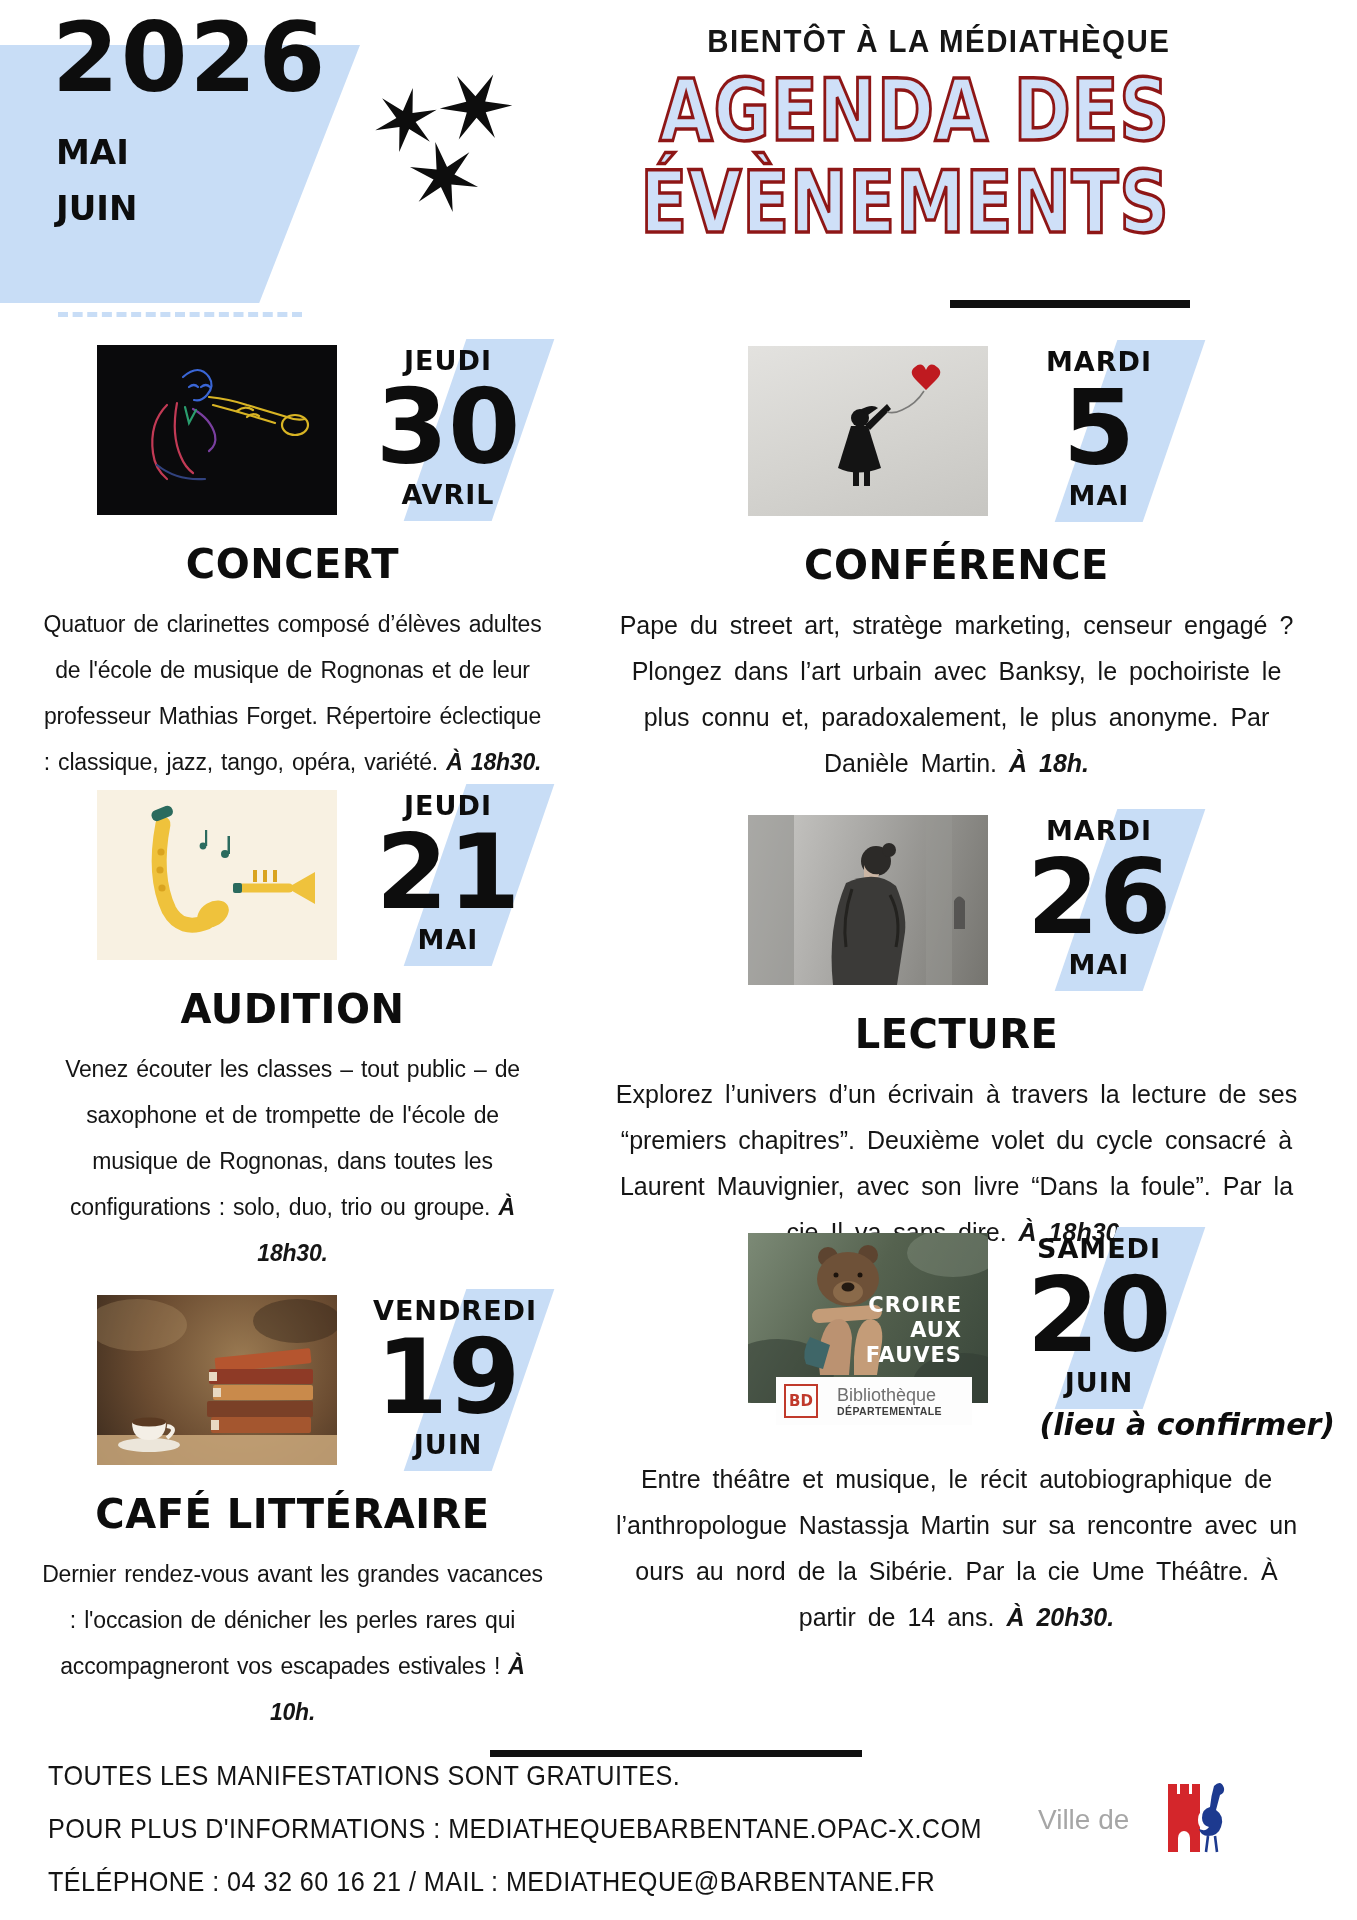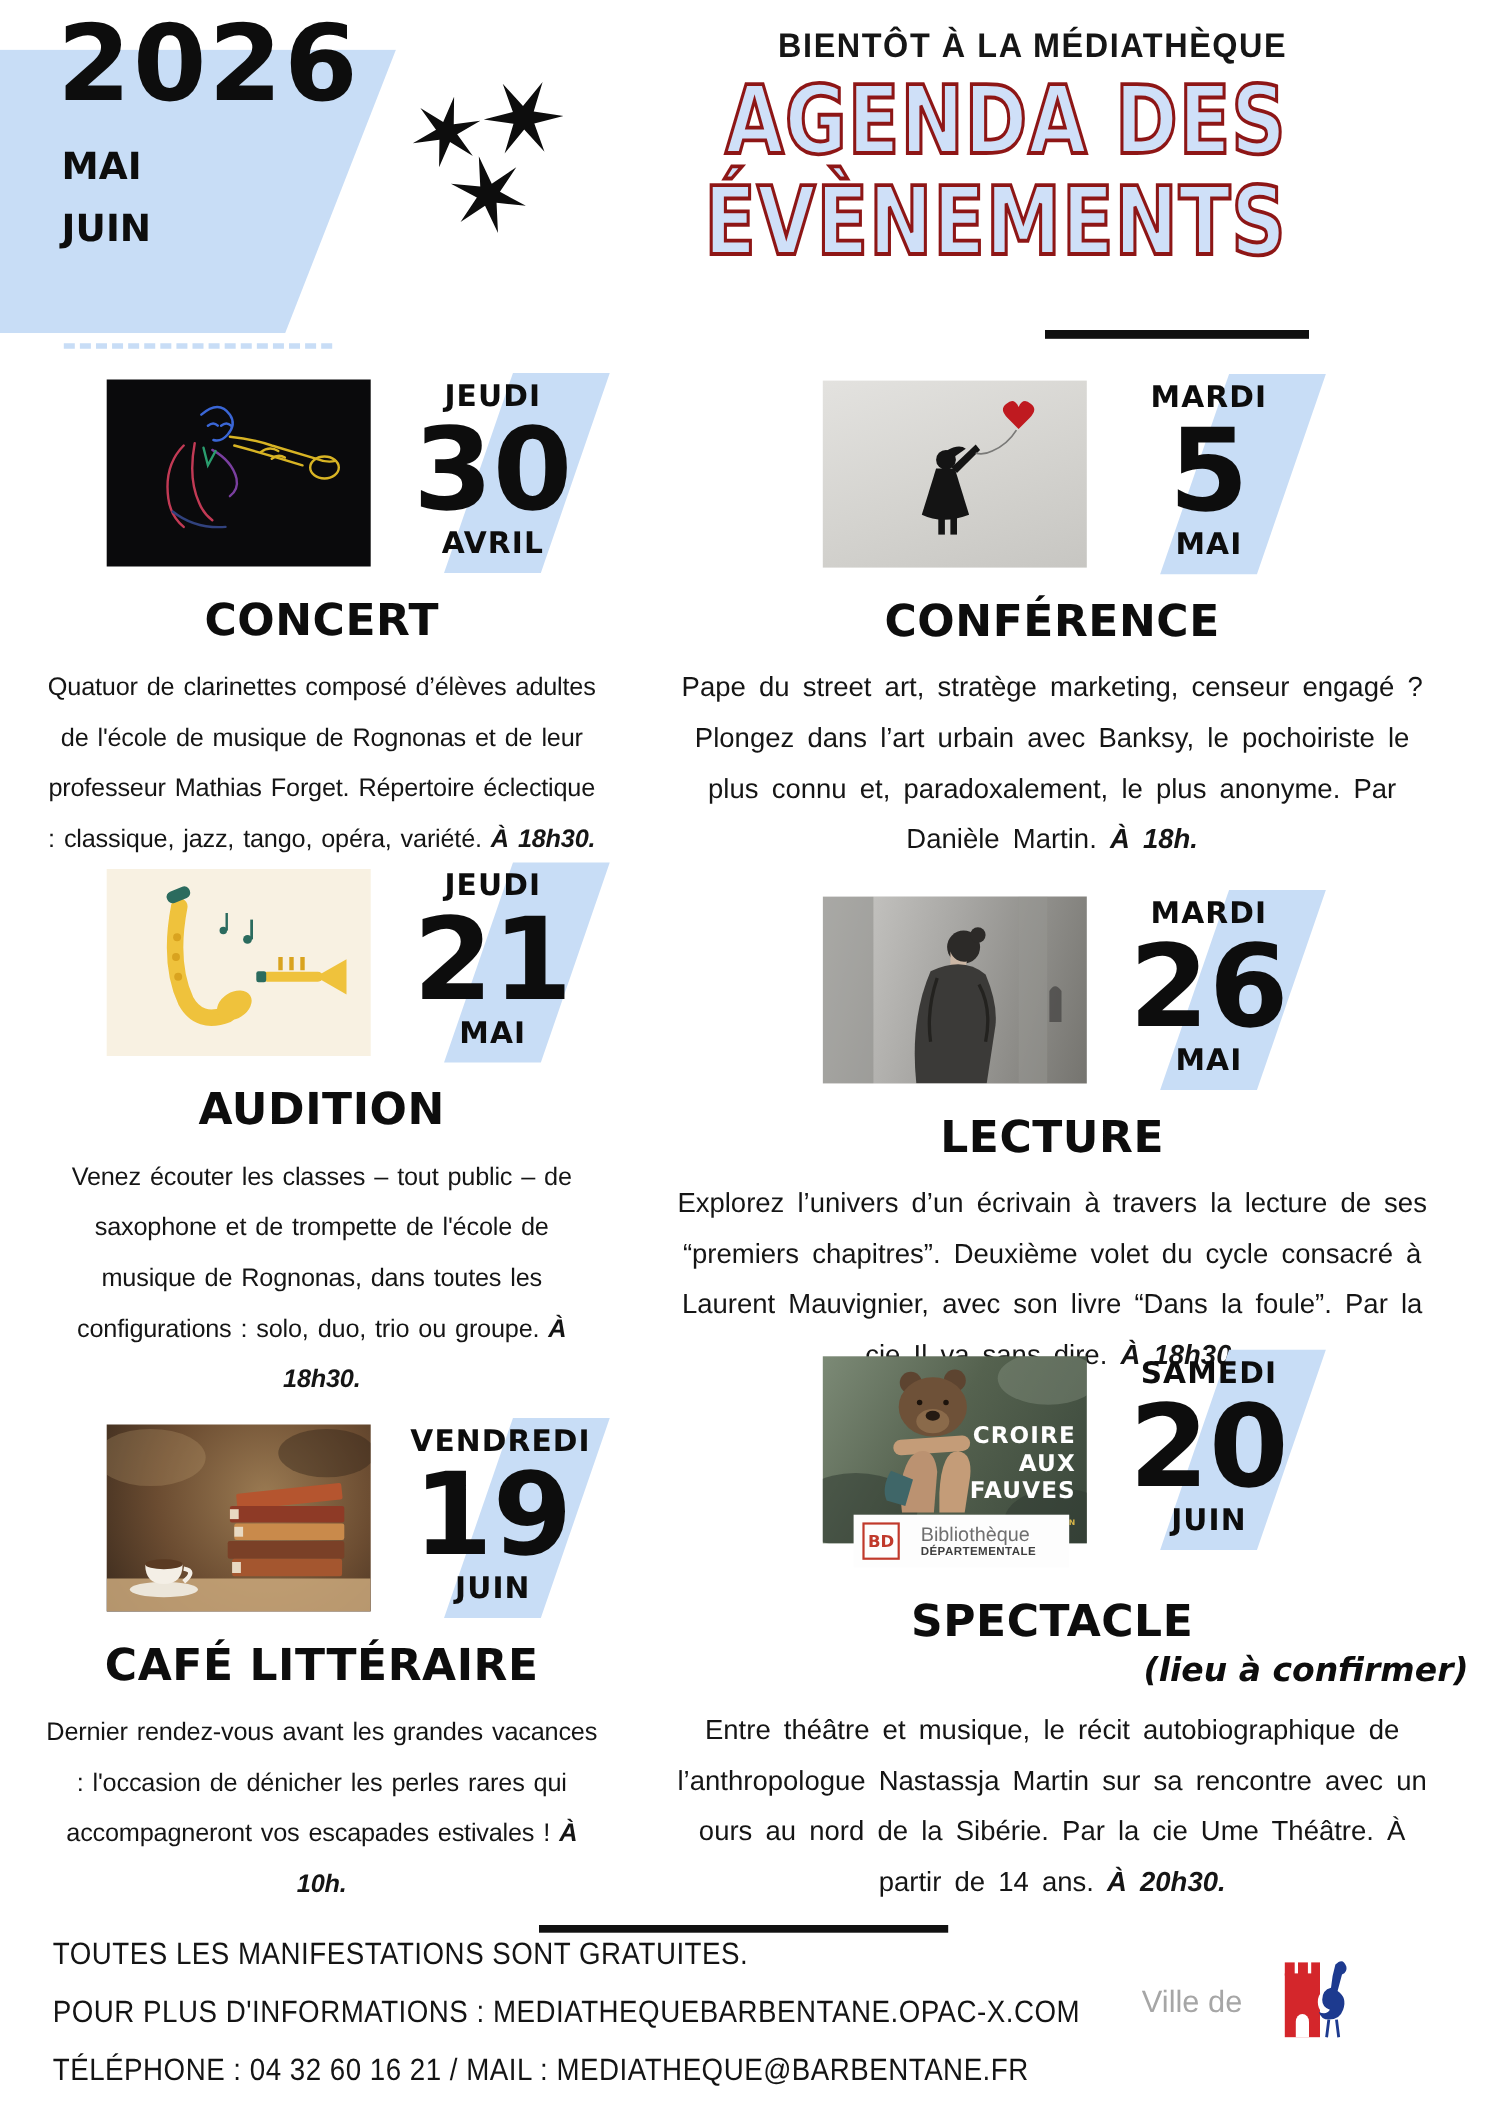--- a/index.html
+++ b/index.html
@@ -51,21 +51,21 @@
   .event.right .edesc{max-width:700px;font-size:25px;margin:14px auto 0;word-spacing:5px;}
   .etime{font-weight:800;font-style:italic;}
 
   
   .t-concert{background:#0a0a0c;}
   .t-banksy{background:linear-gradient(160deg,#e3e2df 0%,#d4d3cf 55%,#c7c6c2 100%);}
   .t-sax{background:#f8f1e2;}
   .t-lecture{background:linear-gradient(105deg,#cfcecb 0%,#a8a7a4 45%,#75746f 100%);}
   .t-cafe{background:radial-gradient(circle at 60% 38%,#9a7a52 0%,#6b4c31 55%,#3a2a1d 100%);}
   .t-fauves{background:linear-gradient(120deg,#7c8a76 0%,#55624f 45%,#39463a 100%);}
-  .cover-text{position:absolute;right:10px;top:60px;text-align:right;color:#fff;
+  .cover-text{position:absolute;right:26px;top:60px;text-align:right;color:#fff;
         font-family:"DejaVu Sans",sans-serif;font-weight:800;font-size:21px;line-height:25px;letter-spacing:1px;}
   .cover-author{font-size:7px;color:#d8b64a;font-weight:700;letter-spacing:.6px;margin-top:4px;}
   .bdbox{position:absolute;left:28px;bottom:-22px;width:196px;height:48px;background:#fdfdfd;
         display:flex;align-items:center;gap:19px;padding:2px 8px;box-sizing:border-box;}
   .bdmark{flex:0 0 30px;width:30px;height:30px;border:2px solid #c0392b;color:#c0392b;
         display:flex;align-items:center;justify-content:center;font-weight:700;font-size:15px;
         font-family:"DejaVu Sans",sans-serif;}
   .bdtext .l1{font-size:18px;color:#6f6f6f;line-height:20px;}
   .bdtext .l2{font-size:10.5px;color:#3d3d3d;font-weight:700;letter-spacing:.4px;line-height:12px;}
 
@@ -286,21 +286,20 @@
           </div>
         </div>
       </div>
       <div class="dateblock">
         <div class="slash"></div>
         <div class="dayname">SAMEDI</div>
         <div class="num">20</div>
         <div class="monthname">JUIN</div>
       </div>
     </div>
-    <h2 class="etitle">SPECTACLE</h2>
     <p class="esub">(lieu à confirmer)</p>
     <p class="edesc"><span>Entre théâtre et musique, le récit autobiographique de l’anthropologue Nastassja Martin sur sa rencontre avec un ours au nord de la Sibérie. Par la cie Ume Théâtre. À partir de 14 ans.</span> <b class="etime">À 20h30.</b></p>
   </section>
 
   <div class="foot-rule"></div>
   <div class="footer-lines">
     <p>TOUTES LES MANIFESTATIONS SONT GRATUITES.</p>
     <p>POUR PLUS D'INFORMATIONS : MEDIATHEQUEBARBENTANE.OPAC-X.COM</p>
     <p>TÉLÉPHONE : 04 32 60 16 21 / MAIL : MEDIATHEQUE@BARBENTANE.FR</p>
   </div>

